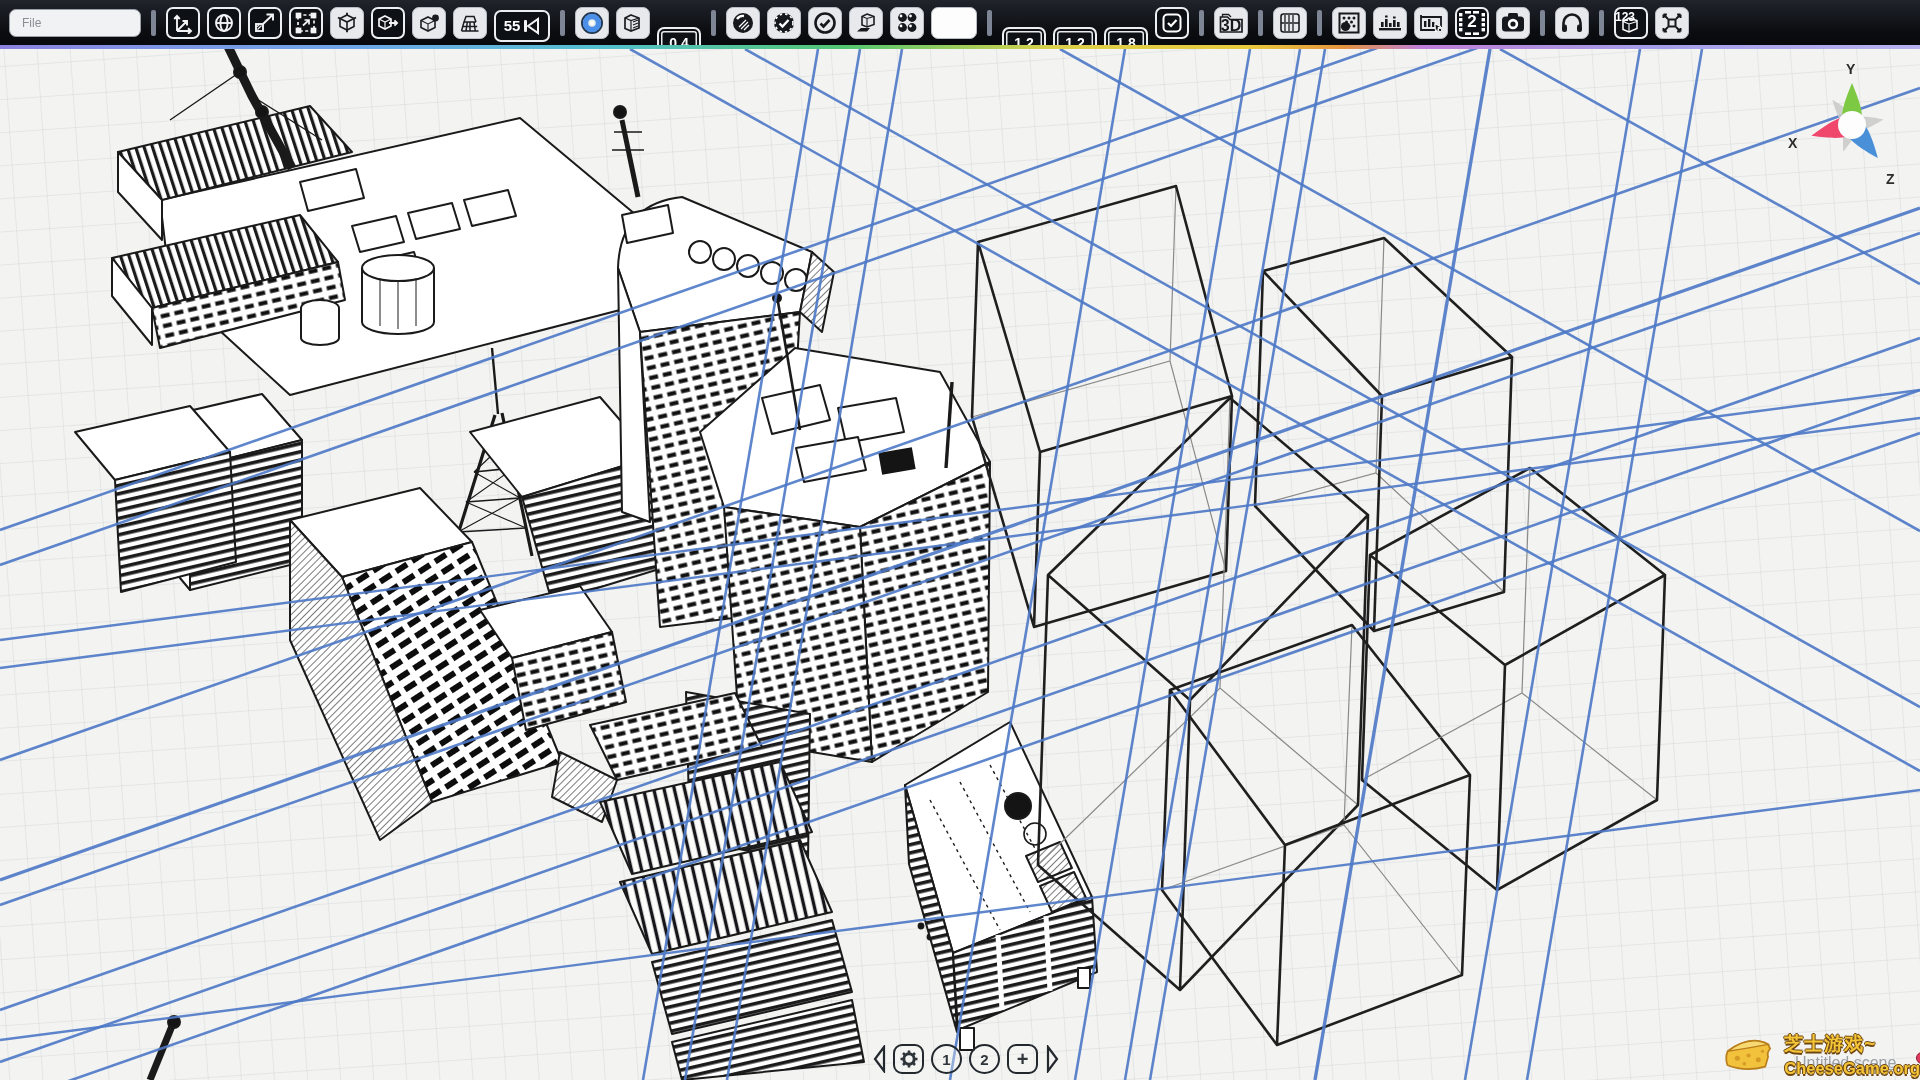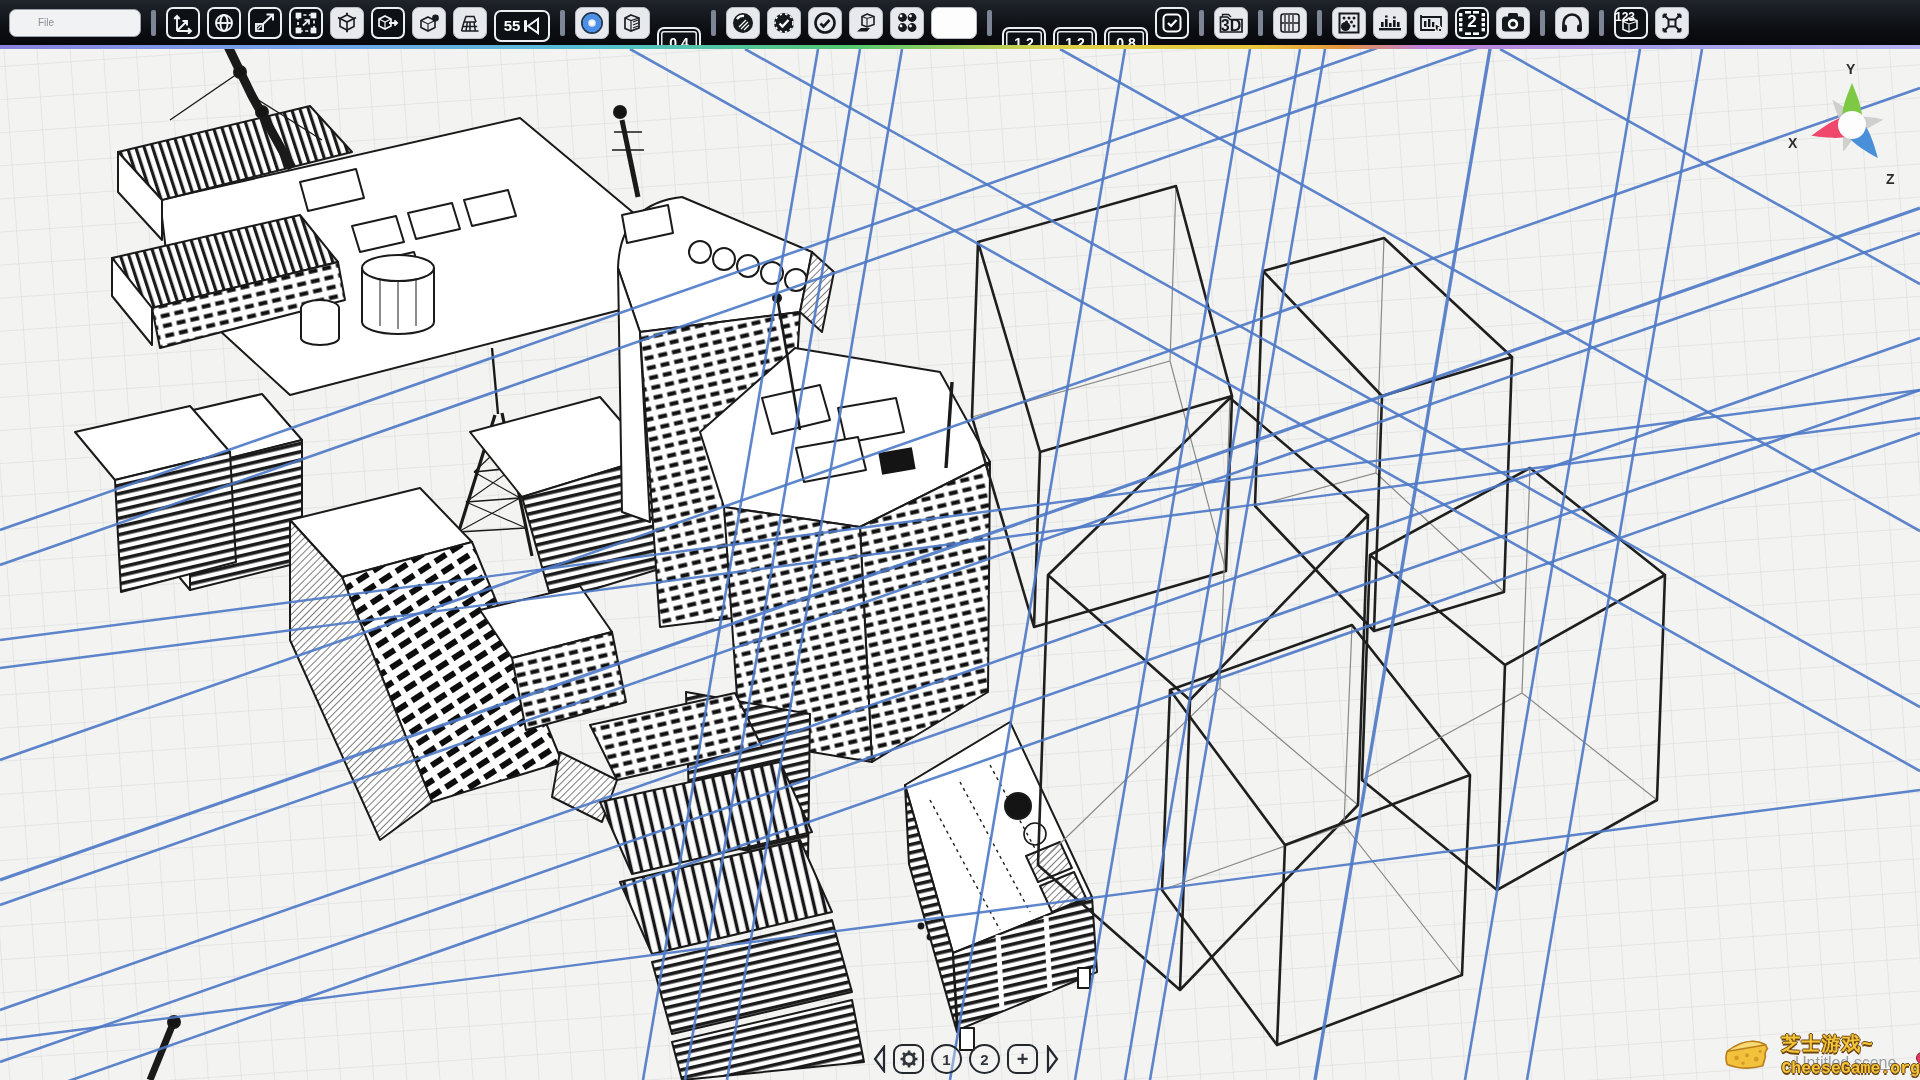--- a/index.html
+++ b/index.html
@@ -2,21 +2,21 @@
 <html><head>
 <meta charset="utf-8">
 <style>
   html,body{margin:0;padding:0;background:#000;}
   .app{position:relative;width:1920px;height:1080px;overflow:hidden;font-family:"Liberation Sans",sans-serif;}
   
   .toolbar{position:absolute;left:0;top:0;width:1920px;height:45px;
     background:linear-gradient(#20242b,#0b0d11 70%,#07090c);
     display:flex;align-items:center;gap:7px;padding-left:9px;box-sizing:border-box;}
   .filebtn{width:132px;height:28px;background:#f1f2f3;border:1px solid #9aa0a8;border-radius:7px;
-    color:#8a8f96;font-size:10px;display:flex;align-items:center;padding-left:28px;box-sizing:border-box;}
+    color:#8a8f96;font-size:12px;display:flex;align-items:center;padding-left:12px;box-sizing:border-box;}
   .sep{width:5px;height:26px;background:#7e8695;border-radius:2px;margin:0 3px;flex:0 0 auto;}
   .tb{position:relative;width:34px;height:32px;border-radius:7px;flex:0 0 auto;
     display:flex;align-items:center;justify-content:center;box-sizing:border-box;}
   .tb.dark{background:#0d1015;border:2px solid #eceff2;color:#f2f4f6;}
   .tb.light{background:#e7e9ec;border:1px solid #b9bec6;color:#191c21;}
   .tb.wide{width:56px;margin-top:6px;}
   .tb.val{width:44px;color:#fff;font-size:14px;font-weight:bold;
     box-shadow:inset 0 0 0 2px #0d1015, inset 0 0 0 3.5px #e8ebee;margin-top:40px;}
   .tb.blank{width:46px;background:#fdfdfd;}
   .tb svg{display:block;}
@@ -33,21 +33,21 @@
   .gz-lbl{position:absolute;font-size:14px;font-weight:bold;color:#2c2c2c;}
   
   .navbar{position:absolute;left:872px;top:995px;display:flex;align-items:center;gap:7px;color:#2f353b;}
   .nv{width:31px;height:30px;border:2.5px solid #23282e;background:rgba(245,245,243,.35);
     display:flex;align-items:center;justify-content:center;font-size:15px;font-weight:bold;color:#2f353b;box-sizing:border-box;}
   .nv.sq{border-radius:9px;} .nv.ci{border-radius:50%;}
   .chev{width:14px;height:30px;display:flex;align-items:center;justify-content:center;}
   
   .scenename{position:absolute;left:1795px;top:1005px;font-size:16px;color:#9aa0a6;z-index:1;text-decoration:underline;}
   .watermark{position:absolute;left:1722px;top:976px;width:198px;height:55px;z-index:2;display:flex;align-items:flex-start;}
-  .wm-texts{position:relative;margin-left:12px;margin-top:6px;font-family:Liberation Mono, monospace;}
+  .wm-texts{position:relative;margin-left:12px;margin-top:6px;}
   .wm-title{font-size:19px;font-weight:bold;color:#f4c637;letter-spacing:1px;
     text-shadow:-1px 0 #6e4410,1px 0 #6e4410,0 -1px #6e4410,0 1.5px #6e4410;}
   .wm-site{font-size:16.5px;font-weight:bold;color:#f4c637;margin-top:2px;
     text-shadow:-1px 0 #6e4410,1px 0 #6e4410,0 -1px #6e4410,0 1.5px #6e4410;text-align:center;}
   .cherry{position:absolute;right:-8px;bottom:14px;width:10px;height:10px;border-radius:50%;
     background:#e23a5e;border:1px solid #8e1d36;}
 </style>
 </head>
 <body>
 
@@ -189,21 +189,21 @@
     <div class="tb blank light"></div>
 
     <div class="sep"></div>
     <div class="tb dark val">
         <span>1.2</span>
       </div>
     <div class="tb dark val">
         <span>1.2</span>
       </div>
     <div class="tb dark val">
-        <span>0.8</span>
+        <span>1.8</span>
       </div>
     <div class="tb dark">
         <svg width="24" height="22" viewBox="0 0 24 22" fill="none" stroke="#fff">
           <rect x="3.5" y="2.5" width="17" height="17" rx="4" stroke-width="2"></rect>
           <path d="M8 11l3 3 5.5-6" stroke-width="2.2"></path>
         </svg>
       </div>
 
     <div class="sep"></div>
     <div class="tb light">

